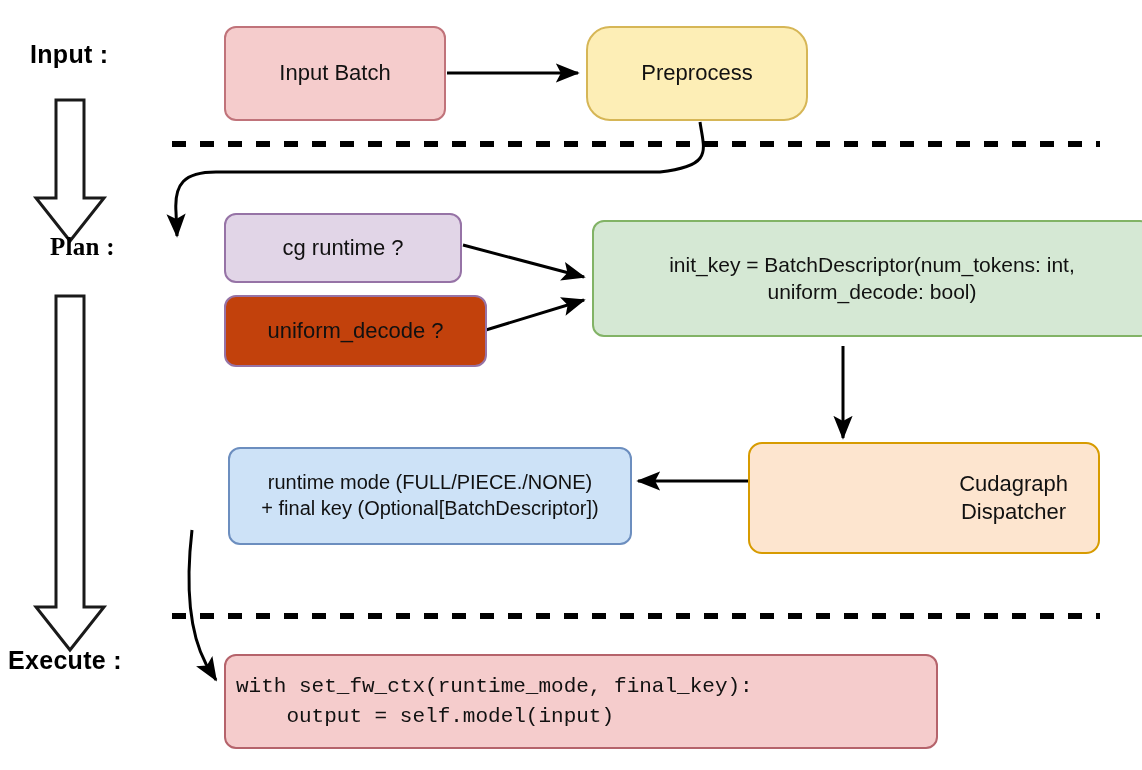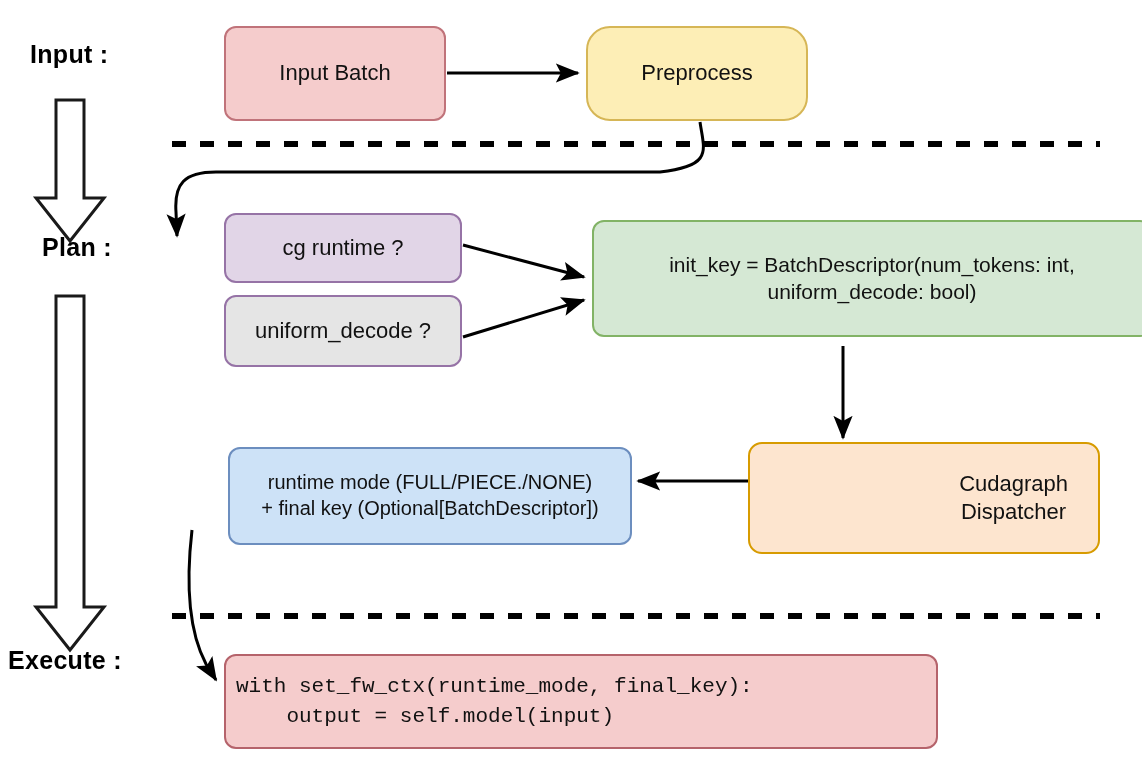--- a/index.html
+++ b/index.html
@@ -51,22 +51,22 @@
     font-size: 22px;
     border-radius: 24px;
   }
   .node-cg-padding {
     left: 224px; top: 213px; width: 238px; height: 70px;
     background: #e1d5e7;
     border-color: #9673a6;
     font-size: 22px;
   }
   .node-uniform-decode {
-    left: 224px; top: 295px; width: 238px; height: 72px;
-    background: #e5e5e5;
+    left: 224px; top: 295px; width: 263px; height: 72px;
+    background: #c2410c;
     border-color: #9673a6;
     font-size: 22px;
   }
   .node-init-key {
     left: 592px; top: 220px; width: 560px; height: 117px;
     background: #d5e8d4;
     border-color: #82b366;
     font-size: 21px;
     padding: 0 14px;
   }
@@ -151,21 +151,21 @@
     <line x1="463" y1="337" x2="584" y2="300" stroke="#000000" stroke-width="3" marker-end="url(#arrowhead)"></line>
 
     <line x1="843" y1="346" x2="843" y2="438" stroke="#000000" stroke-width="3" marker-end="url(#arrowhead)"></line>
 
     <line x1="750" y1="481" x2="638" y2="481" stroke="#000000" stroke-width="3" marker-end="url(#arrowhead)"></line>
 
     <path d="M192,530 C186,582 188,630 206,664 L216,680" fill="none" stroke="#000000" stroke-width="3" marker-end="url(#arrowhead)"></path>
   </svg>
 
   <div class="stage-label" style="left:30px; top:40px;">Input :</div>
-  <div class="stage-label" style="left:42px; top:233px;">Plan :</div>
+  <div class="stage-label" style="left:50px; top:233px;font-family:Liberation Serif, serif;">Plan :</div>
   <div class="stage-label" style="left:8px; top:646px;">Execute :</div>
 
   <div class="node node-input-batch">Input Batch</div>
 
   <div class="node node-preprocess">Preprocess</div>
 
   <div class="node node-cg-padding">cg runtime ?</div>
 
   <div class="node node-uniform-decode">uniform_decode ?</div>
 

